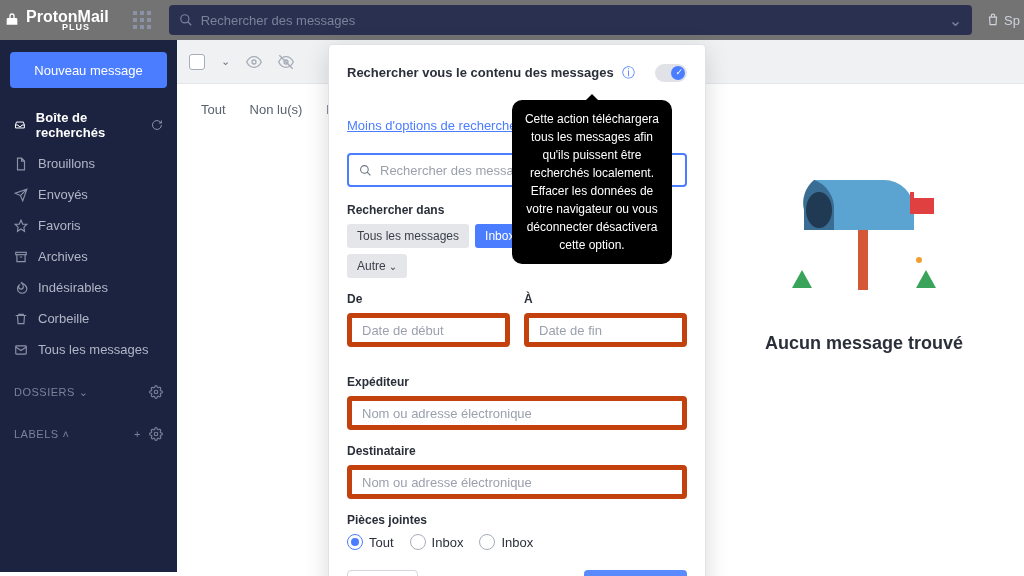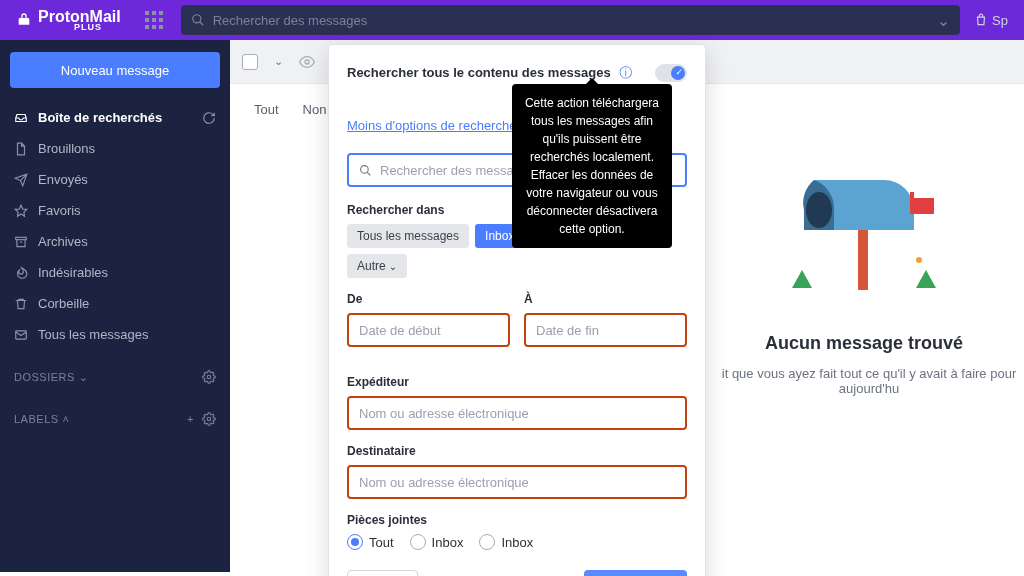--- a/index.html
+++ b/index.html
@@ -1,37 +1,37 @@
 <!DOCTYPE html>
 <html><head>
 <meta charset="utf-8">
 <style>
 * { margin: 0; padding: 0; box-sizing: border-box; font-family: -apple-system, BlinkMacSystemFont, "Segoe UI", Arial, sans-serif; }
 body { width: 1024px; height: 576px; overflow: hidden; background: #fff; position: relative; }
 
 
-.header { display: flex; align-items: center; height: 40px; background: #6d28d9; color: #fff; padding: 0 16px; }
+.header { display: flex; align-items: center; height: 40px; background: #737373; color: #fff; padding: 0 4px; }
 .logo { display: flex; align-items: center; gap: 6px; font-weight: 600; font-size: 16px; }
 .logo-lock { width: 16px; height: 16px; }
 .logo-plus { font-size: 9px; font-weight: 700; display: block; margin-left: 36px; margin-top: -4px; letter-spacing: 1px; }
 .apps-btn { margin-left: 24px; cursor: pointer; }
 .apps-grid { display: grid; grid-template-columns: repeat(3, 4px); gap: 3px; }
 .apps-grid div { width: 4px; height: 4px; background: #8b92a6; }
 .search-bar { flex: 1; margin-left: 18px; display: flex; align-items: center; background: #2a3150; border-radius: 4px; height: 30px; padding: 0 10px; }
 .search-bar input { background: transparent; border: none; outline: none; color: #fff; font-size: 13px; flex: 1; margin-left: 8px; }
 .search-bar input::placeholder { color: #7a8199; }
 .search-chevron { cursor: pointer; color: #7a8199; }
 .header-right { display: flex; align-items: center; margin-left: 14px; gap: 8px; font-size: 13px; }
 .header-right-item { display: flex; align-items: center; gap: 4px; color: #cfd3dd; cursor: pointer; }
 
 
 .layout { display: flex; height: calc(100% - 44px); }
 
 
-.sidebar { width: 230px; background: #1c2340; color: #c6cad5; display: flex; flex-direction: column; padding-top: 12px; }
+.sidebar { width: 177px; background: #1c2340; color: #c6cad5; display: flex; flex-direction: column; padding-top: 12px; }
 .compose-btn { margin: 0 10px 14px; background: #4a7dff; color: #fff; border: none; border-radius: 4px; height: 36px; font-size: 13px; font-weight: 500; cursor: pointer; }
 .nav-item { display: flex; align-items: center; gap: 10px; padding: 8px 14px; font-size: 13px; cursor: pointer; color: #b1b6c6; }
 .nav-item.active { color: #fff; font-weight: 600; }
 .nav-item .nav-icon { width: 14px; color: #8b92a6; }
 .nav-item.active .nav-icon { color: #fff; }
 .nav-item.active .refresh-icon { margin-left: auto; }
 .section-hdr { display: flex; align-items: center; padding: 8px 14px; font-size: 11px; color: #7a8199; letter-spacing: 0.5px; margin-top: 12px; }
 .section-hdr .chev { margin-left: 4px; }
 .section-hdr .gear { margin-left: auto; }
 .section-hdr .plus { margin-left: auto; margin-right: 8px; }
@@ -63,33 +63,33 @@
 .panel-search { display: flex; align-items: center; border: 2px solid #4a7dff; border-radius: 4px; height: 34px; padding: 0 10px; margin-bottom: 16px; }
 .panel-search input { border: none; outline: none; font-size: 13px; flex: 1; margin-left: 8px; }
 .panel-search input::placeholder { color: #9ba0ad; }
 .field-label { font-size: 12px; font-weight: 600; color: #2a2f3a; margin-bottom: 7px; }
 .chip-row { display: flex; flex-wrap: wrap; gap: 6px; margin-bottom: 14px; }
 .chip { padding: 5px 10px; border-radius: 3px; font-size: 12px; background: #e4e6ea; color: #3a3f4a; cursor: pointer; }
 .chip.active { background: #4a7dff; color: #fff; }
 .chip .chev { font-size: 10px; margin-left: 3px; }
 .date-row { display: flex; gap: 14px; margin-bottom: 14px; }
 .date-col { flex: 1; }
-.text-input { width: 100%; height: 34px; border: 2px solid #c2410c; border-radius: 4px; padding: 0 10px; font-size: 13px; margin-bottom: 14px; }
+.text-input { width: 100%; height: 34px; border: 5px solid #c2410c; border-radius: 4px; padding: 0 10px; font-size: 13px; margin-bottom: 14px; }
 .text-input::placeholder { color: #9ba0ad; }
 .radio-row { display: flex; gap: 16px; margin-bottom: 20px; }
 .radio-item { display: flex; align-items: center; gap: 6px; font-size: 13px; color: #2a2f3a; cursor: pointer; }
 .radio-circle { width: 16px; height: 16px; border: 1.5px solid #a6adb8; border-radius: 50%; display: flex; align-items: center; justify-content: center; }
 .radio-circle.sel { border-color: #4a7dff; }
 .radio-circle.sel::after { content: ""; width: 8px; height: 8px; background: #4a7dff; border-radius: 50%; }
 .panel-footer { display: flex; justify-content: space-between; }
 .btn-clear { padding: 8px 14px; border: 1px solid #d2d5db; background: #fff; border-radius: 4px; font-size: 13px; cursor: pointer; color: #2a2f3a; }
 .btn-search { padding: 8px 18px; border: none; background: #5a8aff; color: #fff; border-radius: 4px; font-size: 13px; cursor: pointer; }
 
 
-.tooltip { position: absolute; top: 84px; left: 512px; width: 160px; background: #000; color: #fff; font-size: 12px; padding: 10px 12px; border-radius: 4px; text-align: center; line-height: 1.5; z-index: 60; }
+.tooltip { position: absolute; top: 100px; left: 512px; width: 160px; background: #000; color: #fff; font-size: 12px; padding: 10px 12px; border-radius: 10px; text-align: center; line-height: 1.5; z-index: 60; }
 .tooltip::before { content: ""; position: absolute; top: -6px; left: 50%; transform: translateX(-50%); border-left: 6px solid transparent; border-right: 6px solid transparent; border-bottom: 6px solid #000; }
 </style>
 </head>
 <body>
 
 <div class="header">
   <div class="logo">
     <svg class="logo-lock" viewBox="0 0 24 24" fill="#fff">
         <path d="M12 2a4 4 0 00-4 4v3H6a2 2 0 00-2 2v8h16v-8a2 2 0 00-2-2h-2V6a4 4 0 00-4-4zm-2 7V6a2 2 0 114 0v3h-4z"></path>
       </svg>
@@ -241,29 +241,28 @@
         <path d="M30 20 h70 a30 30 0 0 1 30 30 v20 h-100 z" fill="#5ba3d0"></path>
         <path d="M30 20 a30 30 0 0 0 -10 30 v20 h30 v-20 a30 30 0 0 0 -20 -30 z" fill="#3a6d94"></path>
         <ellipse cx="35" cy="50" rx="13" ry="18" fill="#1f3a52"></ellipse>
         <rect x="126" y="38" width="24" height="16" fill="#e04040"></rect>
         <rect x="126" y="32" width="4" height="22" fill="#e04040"></rect>
         <polygon points="8,128 18,110 28,128" fill="#3aa35a"></polygon>
         <polygon points="132,128 142,110 152,128" fill="#3aa35a"></polygon>
         <circle cx="135" cy="100" r="3" fill="#f0a030"></circle>
       </svg>
       <h2>Aucun message trouvé</h2>
-      <p>it que vous ayez fait tout ce qu'il y avait à faire pour aujourd'hu</p>
     </div>
   </div>
 </div>
 
 <div class="panel">
   <div class="panel-hdr">
     <div>
-      <span class="panel-title">Rechercher tous le contenu des messages</span>
+      <span class="panel-title">Rechercher vous le contenu des messages</span>
       <span class="info-icon">ⓘ</span>
     </div>
     <div class="toggle">
       <span class="toggle-check">✓</span>
     </div>
   </div>
 
   <a class="fewer-link">Moins d'options de recherche</a>
 
   <div class="panel-search">

